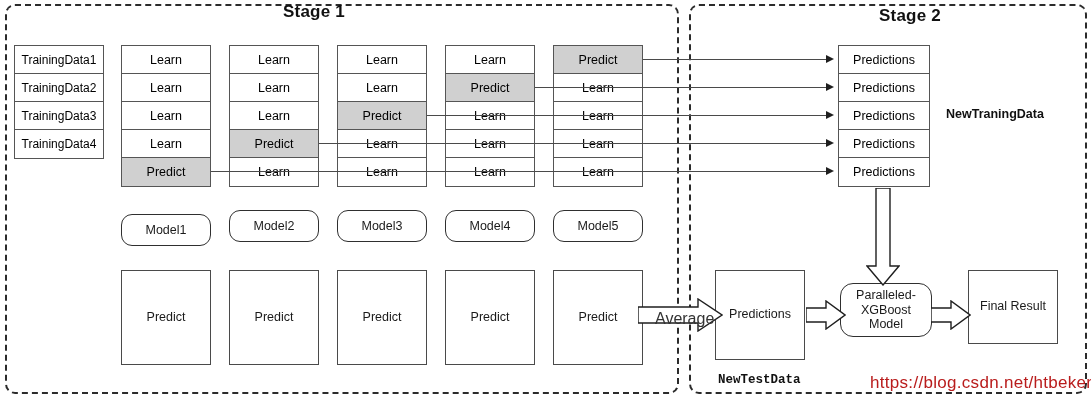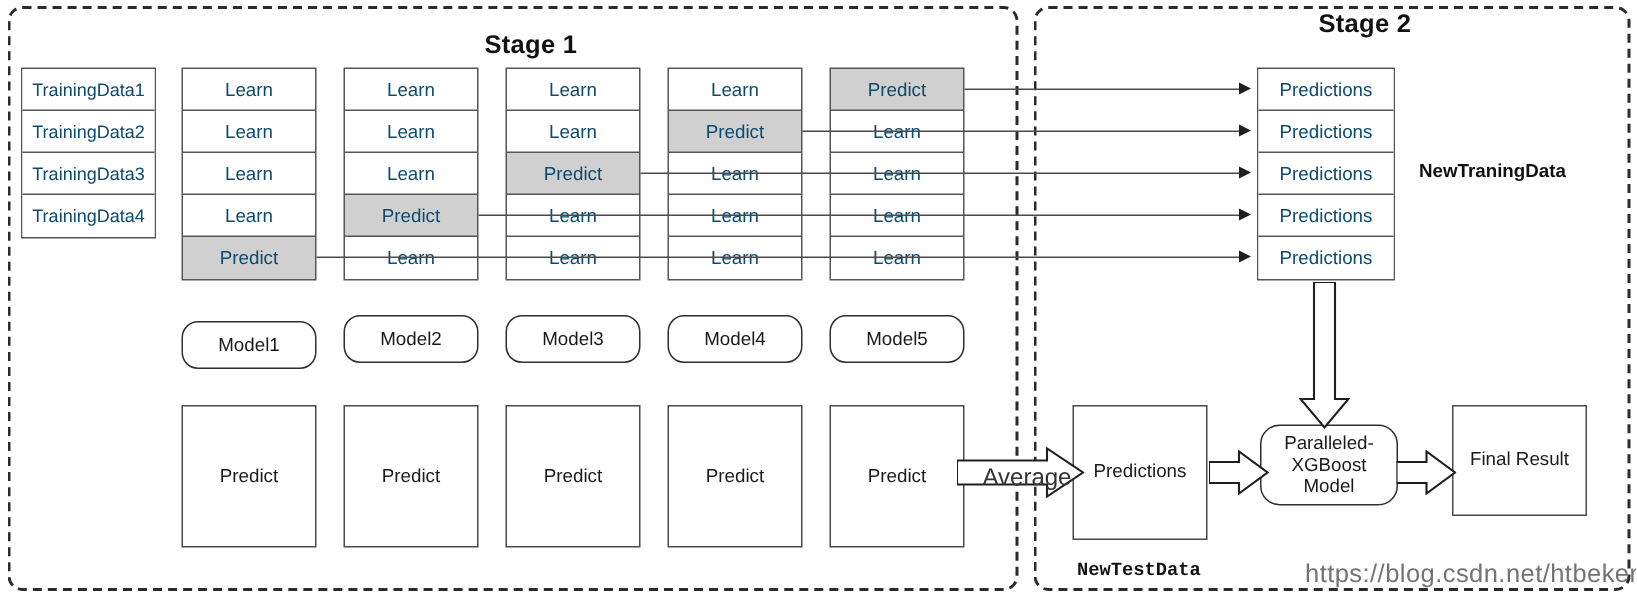--- a/index.html
+++ b/index.html
@@ -24,37 +24,37 @@
   #stage1-panel{left:5px;top:4px;width:674px;height:390px;}
   #stage2-panel{left:689px;top:4px;width:398px;height:390px;}
   .stage-title{
     position:absolute;
     font-size:17px;
     font-weight:bold;
     color:#111;
     letter-spacing:.2px;
     white-space:nowrap;
   }
-  #stage1-title{left:283px;top:20px;margin-left:40px;}
+  #stage1-title{left:283px;top:2px;}
   #stage2-title{left:855px;top:6px;margin-left:24px;}
 
   
   .col{
     position:absolute;
     box-sizing:border-box;
     border:1.5px solid #555;
     background:#fff;
   }
   .cell{
     box-sizing:border-box;
     height:28px;
     border-bottom:1.5px solid #555;
     display:flex;align-items:center;justify-content:center;
     font-size:12.5px;
-    color:#0c4a6e;
+    color:#000000;
     background:#ffffff;
     position:relative;
     z-index:3;
   }
   .cell:last-child{border-bottom:none;}
   .cell.predict{background:#d0d0d0;}
   .cell.label{font-size:12px;}
 
   
   .hline{
@@ -119,21 +119,21 @@
     font-weight:bold;
     color:#111;
     white-space:nowrap;
   }
 
   
   #watermark{
     position:absolute;
     left:870px;top:373px;
     font-size:17px;
-    color:#737373;
+    color:#b91c1c;
     white-space:nowrap;
     letter-spacing:.3px;
   }
 </style>
 </head>
 <body>
 
 <div id="canvas">
 
   <div id="stage1-panel" class="stage-panel"></div>

